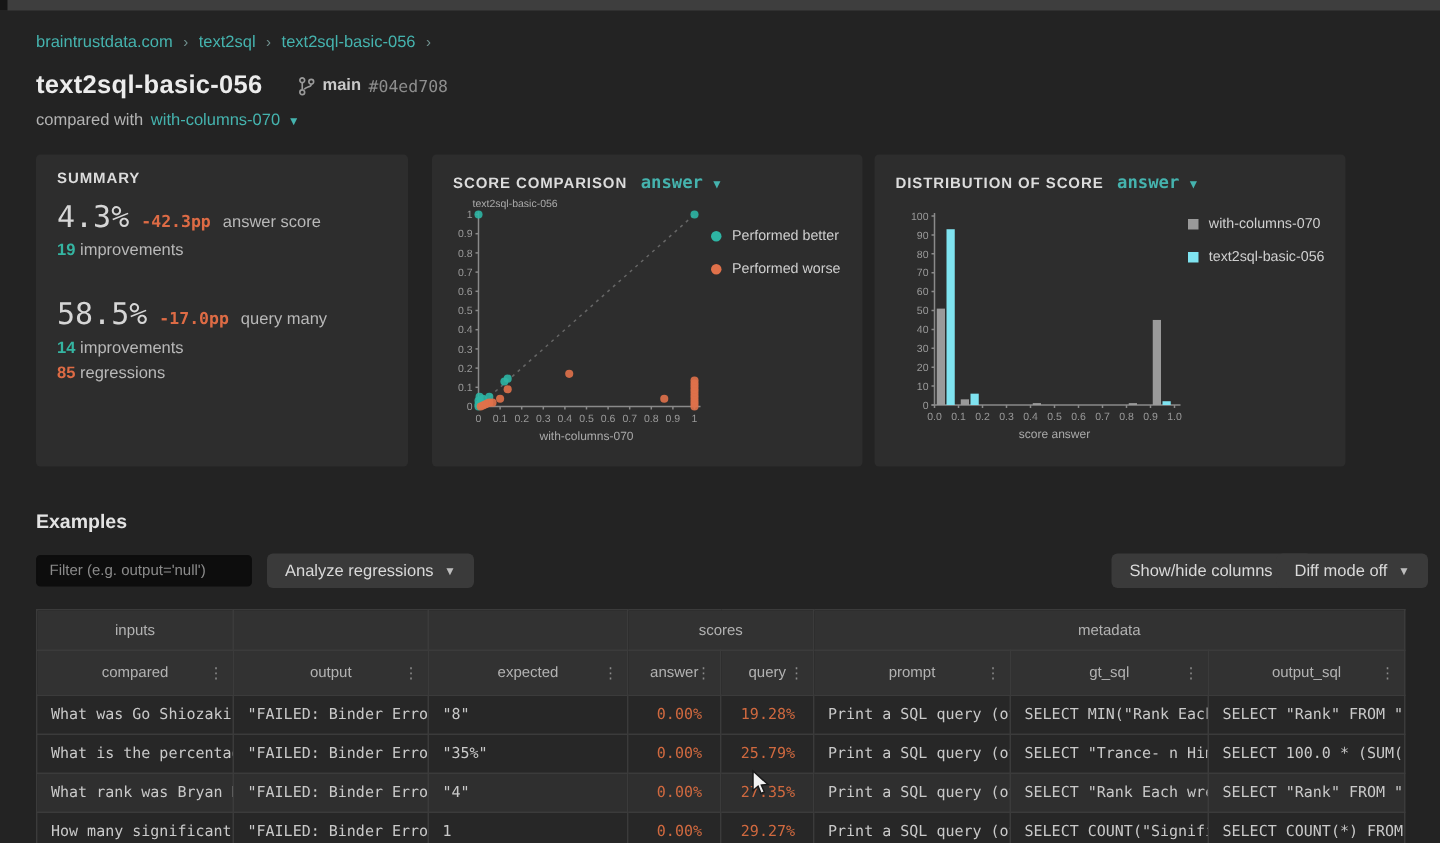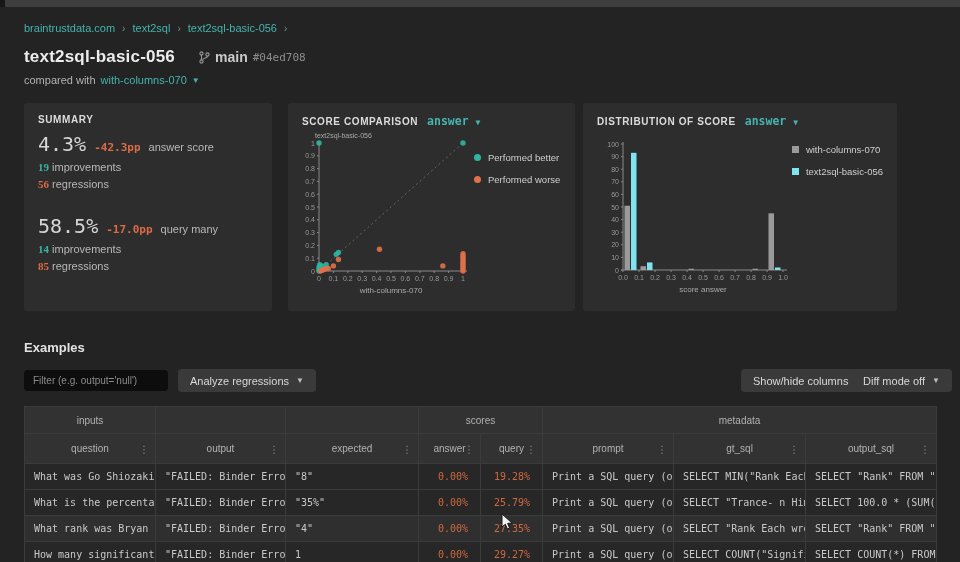--- a/index.html
+++ b/index.html
@@ -11,21 +11,21 @@
 
   
   .breadcrumb { position:absolute; top:22px; left:24px; font-size:11px; display:flex; gap:7px; align-items:center; }
   .breadcrumb a { color:#45b3ae; text-decoration:none; cursor:pointer; }
   .crumb-sep { color:#6f8f8d; font-size:10px; }
 
   
   .title-row { position:absolute; top:47px; left:24px; display:flex; align-items:center; gap:10px; }
   .page-title { font-size:17px; font-weight:bold; color:#ececec; letter-spacing:.2px; }
   .branch-wrap { display:flex; align-items:center; gap:5px; margin-left:14px; }
-  .branch-name { font-size:14px; font-weight:bold; color:#c9c9c9; }
+  .branch-name { font-size:11px; font-weight:bold; color:#c9c9c9; }
   .commit-hash { font-size:11px; color:#8d8d8d; font-family:"DejaVu Sans Mono", monospace; }
 
   .compared-row { position:absolute; top:74px; left:24px; font-size:11px; color:#b3b3b3; display:flex; gap:5px; align-items:center; }
   .compared-row a { color:#45b3ae; text-decoration:none; cursor:pointer; }
   .caret { color:#45b3ae; font-size:8px; }
 
   
   .panel { position:absolute; top:103px; height:208px; background:#2d2d2d; border-radius:3px; padding:11px 14px; }
   #panel-summary { left:24px; width:248px; }
   #panel-scatter { left:288px; width:287px; }
@@ -35,21 +35,21 @@
   .panel-selector { font-family:"DejaVu Sans Mono", monospace; font-size:11.5px; font-weight:bold; color:#45b3ae; cursor:pointer; }
 
   
   .metric { margin-top:7px; }
   .metric + .metric { margin-top:24px; }
   .metric-line1 { display:flex; align-items:baseline; gap:8px; }
   .metric-big { font-family:"DejaVu Sans Mono", monospace; font-size:20px; color:#d6d6d6; }
   .metric-delta { font-family:"DejaVu Sans Mono", monospace; font-size:11px; font-weight:bold; color:#dd6b45; }
   .metric-label { font-size:11px; color:#b8b8b8; }
   .metric-sub { font-size:11px; color:#b8b8b8; margin-top:5px; }
-  .metric-sub .num { font-family:Liberation Serif, serif; font-weight:bold; }
+  .metric-sub .num { font-family:Liberation Sans, sans-serif; font-weight:bold; }
   .num-pos { color:#35b5a2; }
   .num-neg { color:#dd6b45; }
 
   .chart-flex { display:flex; margin-top:2px; }
   .legend-col { display:flex; flex-direction:column; gap:11px; margin-top:22px; }
   .legend-item { display:flex; align-items:center; gap:7px; font-size:9.5px; color:#cfcfcf; white-space:nowrap; }
   .legend-dot { width:7px; height:7px; border-radius:50%; flex:0 0 auto; }
   .legend-sq  { width:7px; height:7px; flex:0 0 auto; }
 
   
@@ -124,21 +124,20 @@
 
   <div class="panel" id="panel-summary">
     <div class="panel-title">SUMMARY</div>
     <div class="metric">
       <div class="metric-line1">
         <span class="metric-big">4.3%</span>
         <span class="metric-delta">-42.3pp</span>
         <span class="metric-label">answer score</span>
       </div>
       <div class="metric-sub"><span class="num num-pos">19</span> <span>improvements</span></div>
-      <div class="metric-sub"><span class="num num-neg">56</span> <span>regressions</span></div>
     </div>
     <div class="metric">
       <div class="metric-line1">
         <span class="metric-big">58.5%</span>
         <span class="metric-delta">-17.0pp</span>
         <span class="metric-label">query many</span>
       </div>
       <div class="metric-sub"><span class="num num-pos">14</span> <span>improvements</span></div>
       <div class="metric-sub"><span class="num num-neg">85</span> <span>regressions</span></div>
     </div>
@@ -352,21 +351,21 @@
         </colgroup>
         <thead>
           <tr class="group-row">
             <th colspan="1">inputs</th>
             <th colspan="1"></th>
             <th colspan="1"></th>
             <th colspan="2">scores</th>
             <th colspan="3">metadata</th>
           </tr>
           <tr class="col-row">
-            <th><span>question</span><span class="col-kebab">⋮</span></th>
+            <th><span>compared</span><span class="col-kebab">⋮</span></th>
             <th><span>output</span><span class="col-kebab">⋮</span></th>
             <th><span>expected</span><span class="col-kebab">⋮</span></th>
             <th><span>answer</span><span class="col-kebab">⋮</span></th>
             <th><span>query</span><span class="col-kebab">⋮</span></th>
             <th><span>prompt</span><span class="col-kebab">⋮</span></th>
             <th><span>gt_sql</span><span class="col-kebab">⋮</span></th>
             <th><span>output_sql</span><span class="col-kebab">⋮</span></th>
           </tr>
         </thead>
         <tbody>

